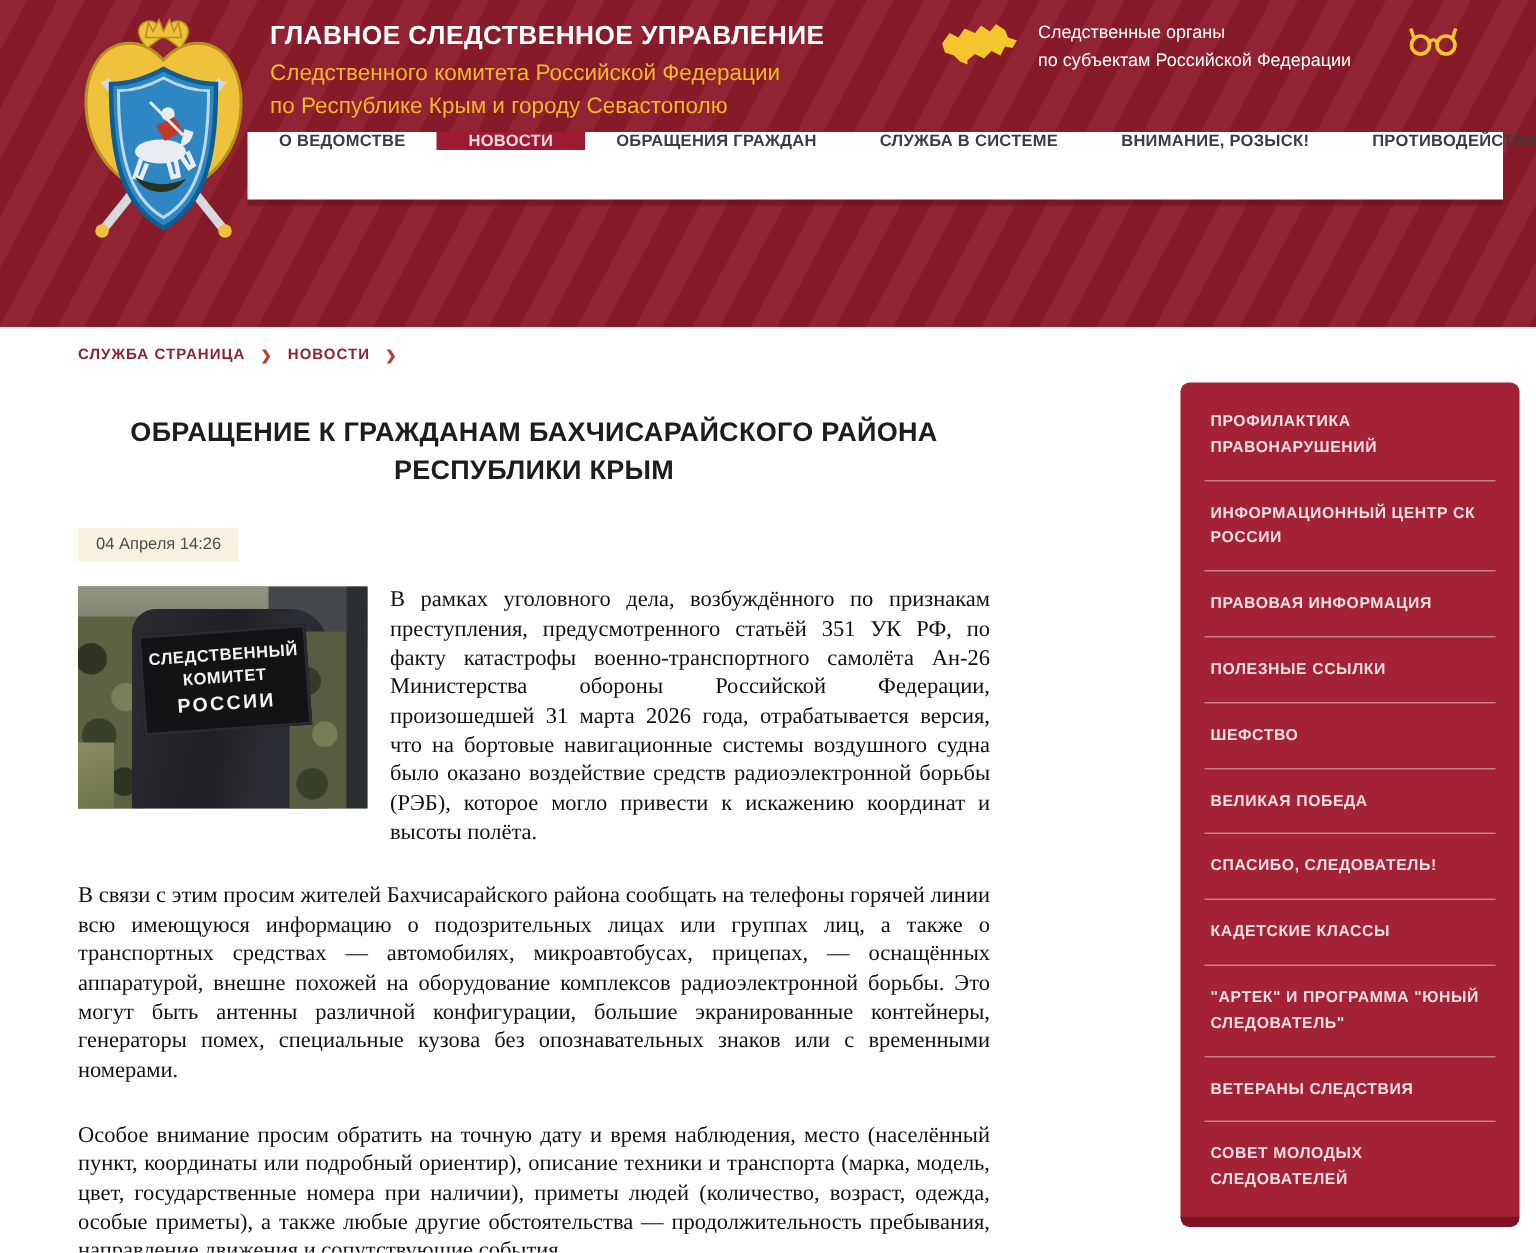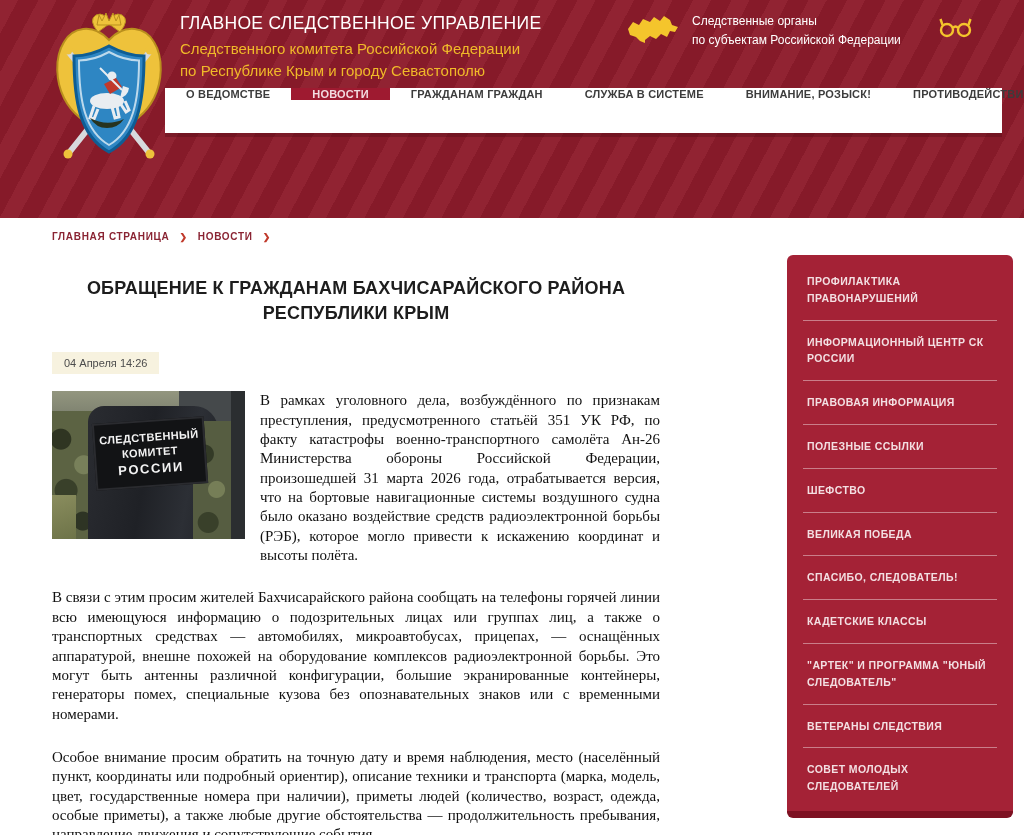--- a/index.html
+++ b/index.html
@@ -15,21 +15,21 @@
   .header {
     position: absolute; top: 0; left: 0; width: 1024px; height: 218px;
     background-color: #8d1b2b;
     background-image: repeating-linear-gradient(118deg,
       rgba(255,255,255,0.035) 0 16px, rgba(0,0,0,0.05) 16px 34px);
   }
   .emblem { position: absolute; left: 50px; top: 6px; width: 118px; height: 176px; cursor: pointer; }
 
   .site-title {
     position: absolute; left: 180px; top: 13px;
-    font-size: 17.5px; font-weight: normal; color: #ffffff; letter-spacing: .3px;
+    font-size: 17.5px; font-weight: bold; color: #ffffff; letter-spacing: .3px;
   }
   .site-sub { position: absolute; left: 180px; color: #f0b929; font-size: 15px; }
   .site-sub.l1 { top: 40px; }
   .site-sub.l2 { top: 62px; }
 
   .header-right { position: absolute; left: 626px; top: 12px; display: flex; align-items: flex-start; }
   .hdr-link { display: flex; align-items: flex-start; cursor: pointer; }
   .hdr-link .txt { color: #ffffff; font-size: 12px; line-height: 1.55; margin-left: 12px; }
   .glasses-wrap { margin-left: 38px; margin-top: 3px; }
 
@@ -175,32 +175,32 @@
         <circle cx="25" cy="15" r="6" fill="none" stroke="#f4c52c" stroke-width="2.4"></circle>
         <path d="M14 13 q2.5 -3 5 0" fill="none" stroke="#f4c52c" stroke-width="2.4"></path>
         <path d="M3.5 10 L1.5 4 M29.5 10 L31.5 4" stroke="#f4c52c" stroke-width="2.4"></path>
       </svg>
     </div>
   </div>
 
   <div class="navbar">
     <div class="nav-item">О ВЕДОМСТВЕ</div>
     <div class="nav-item active">НОВОСТИ</div>
-    <div class="nav-item">ГРАЖДАНАМ ГРАЖДАН</div>
+    <div class="nav-item">ОБРАЩЕНИЯ ГРАЖДАН</div>
     <div class="nav-item">СЛУЖБА В СИСТЕМЕ</div>
     <div class="nav-item">ВНИМАНИЕ, РОЗЫСК!</div>
     <div class="nav-item">ПРОТИВОДЕЙСТВИЕ КОРРУПЦИИ</div>
     <div class="nav-spacer"></div>
     <div class="nav-divider"></div>
 
   </div>
 </div>
 
 <div class="breadcrumb">
-  <span class="crumb">ГЛАВНАЯ СТРАНИЦА</span>
+  <span class="crumb">СЛУЖБА СТРАНИЦА</span>
   <span class="chev">❯</span>
   <span class="crumb">НОВОСТИ</span>
   <span class="chev">❯</span>
 </div>
 
 <div class="main">
   <h2 class="article-title">ОБРАЩЕНИЕ К ГРАЖДАНАМ БАХЧИСАРАЙСКОГО РАЙОНА РЕСПУБЛИКИ КРЫМ</h2>
   <div class="date-badge">04 Апреля 14:26</div>
 
   <div class="article-row">

